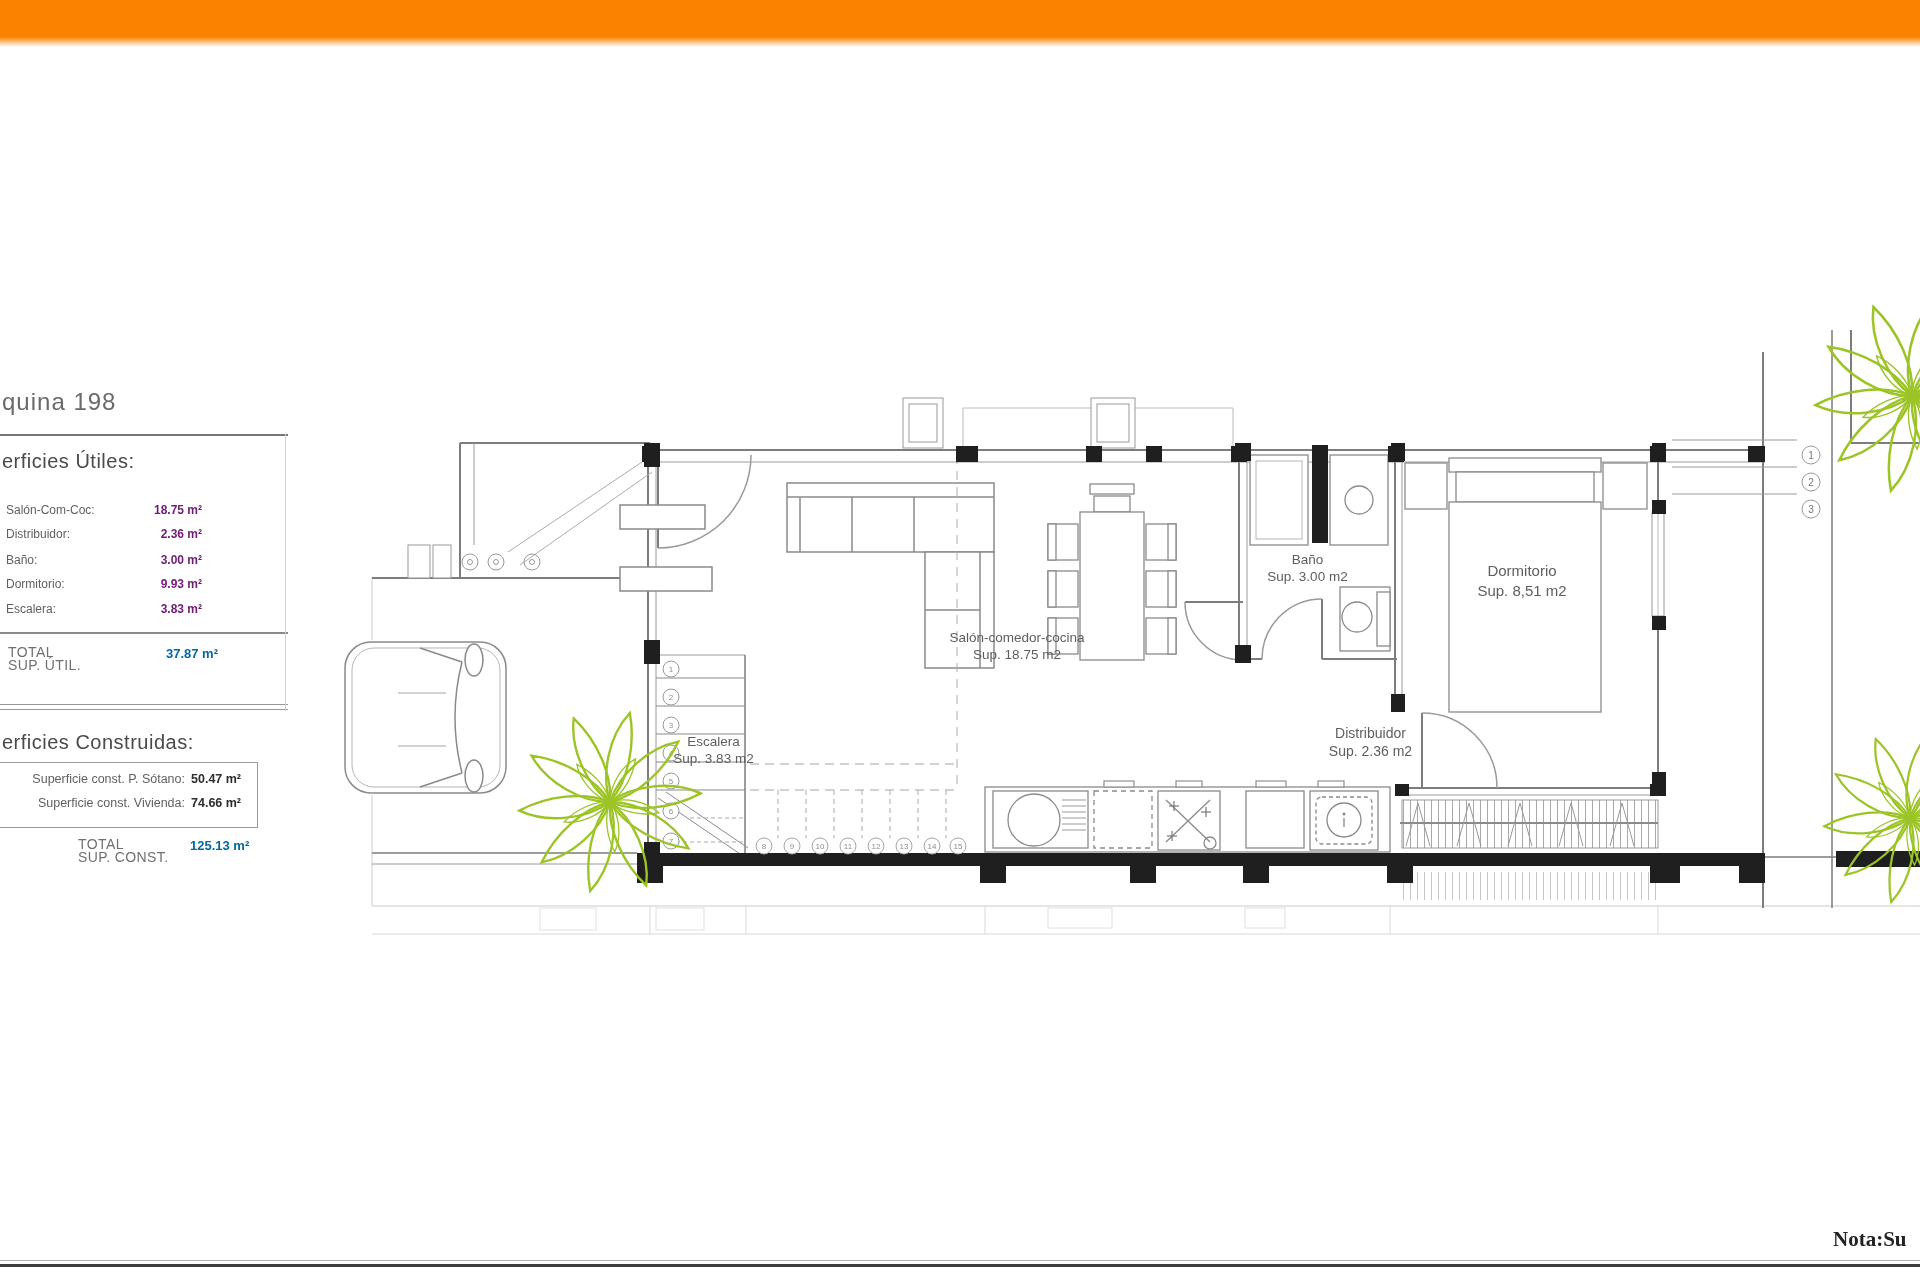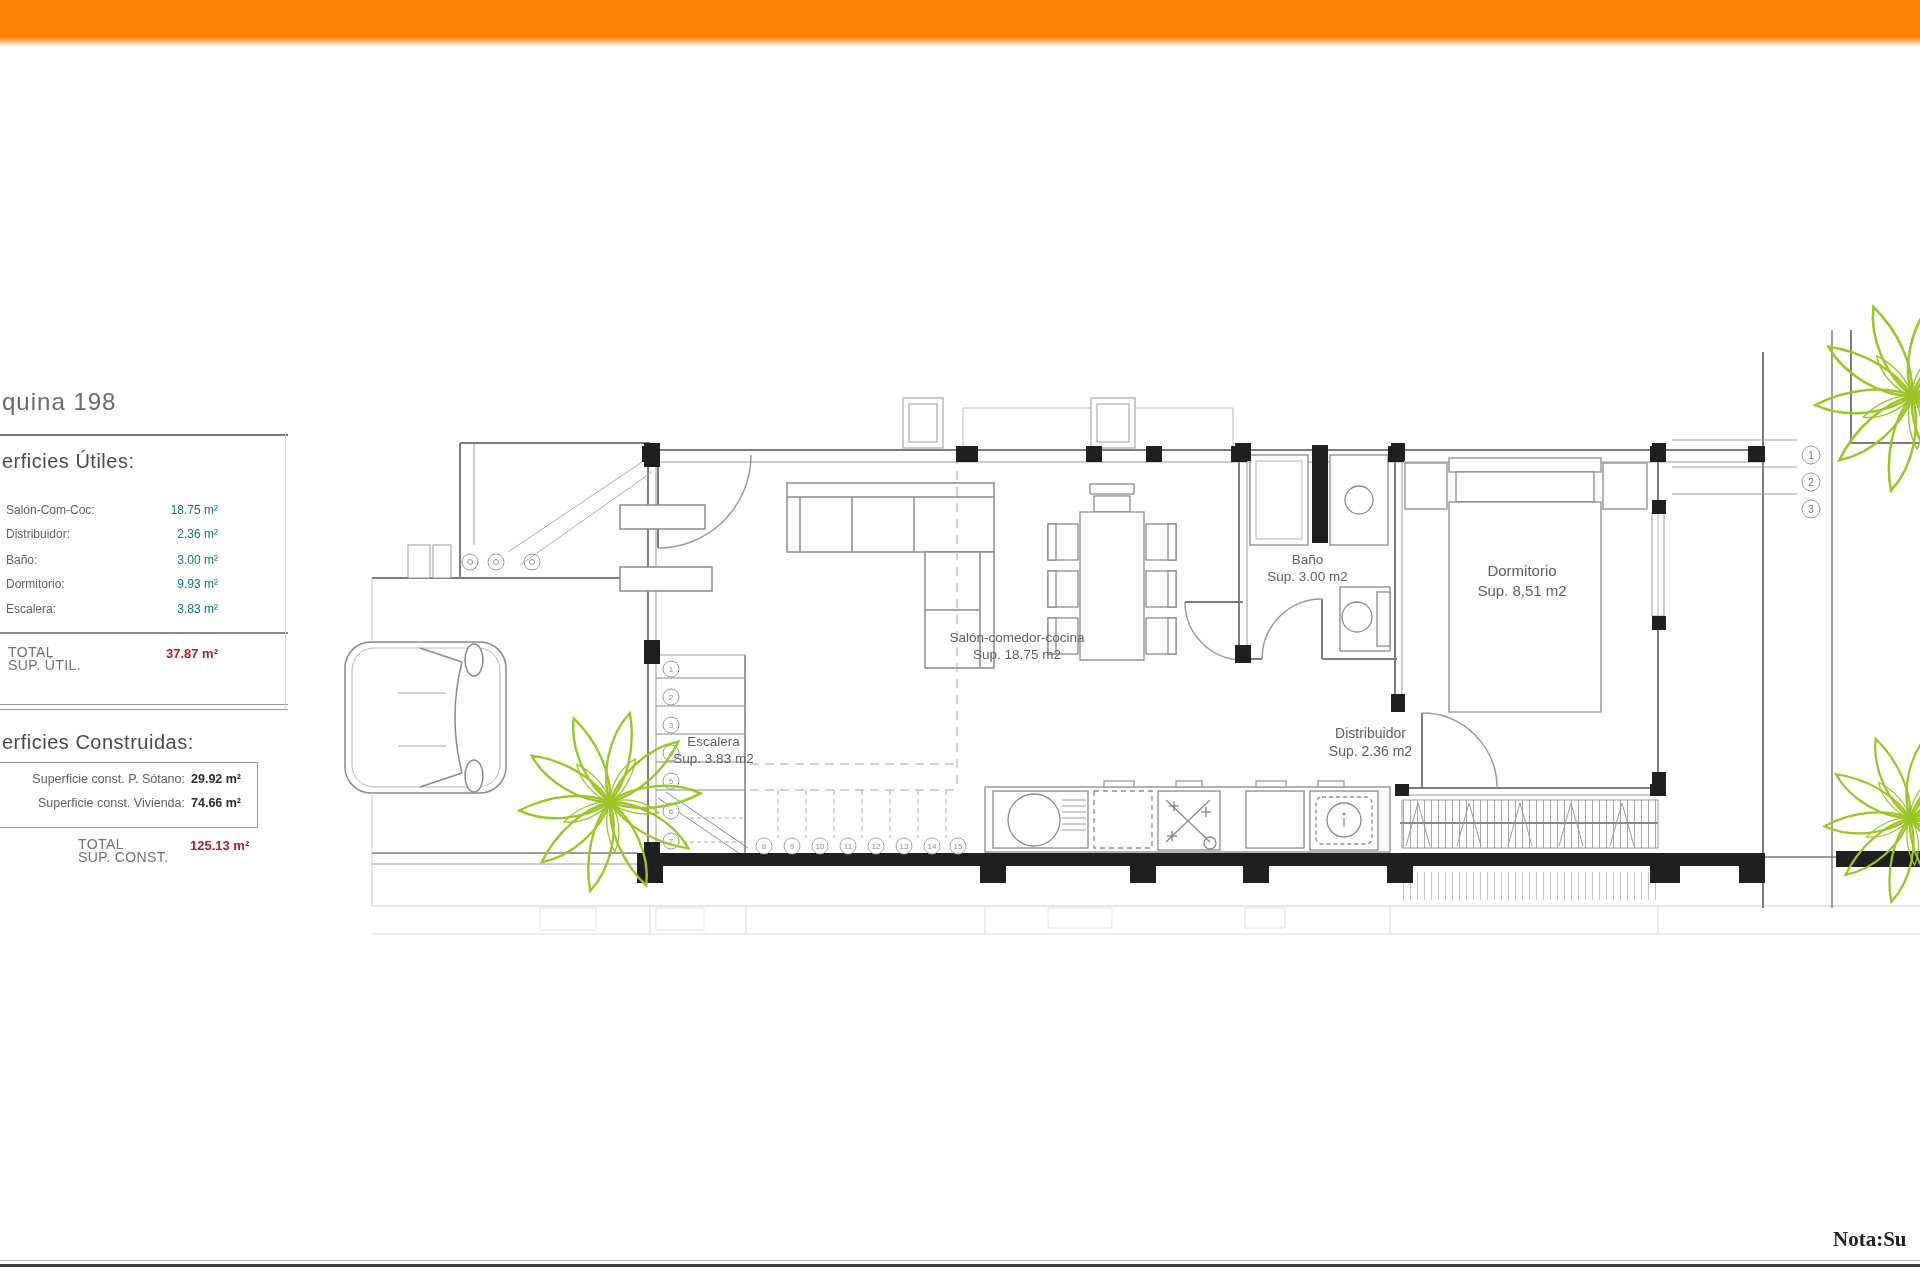--- a/index.html
+++ b/index.html
@@ -7,24 +7,24 @@
     font-family:"Liberation Sans",sans-serif}
   .abs{position:absolute}
   #orange-bar{left:0;top:0;width:1920px;height:48px;
     background:linear-gradient(to bottom,#FB8200 0,#FB8200 37px,rgba(251,130,0,0) 47px)}
   
   #project-name{left:2px;top:388px;font-size:24px;color:#6a6a6a;letter-spacing:1px}
   .hline{background:#777;height:2px}
   #ut-topline{left:0;top:434px;width:288px}
   #ut-head{left:2px;top:450px;font-size:20px;color:#4a4a4a;letter-spacing:.5px}
   .urow{left:6px;width:212px;height:20px;font-size:12px;color:#5f5f5f}
-  .urow .val{position:absolute;right:0;top:0;font-weight:normal;color:#0f766e}
+  .urow .val{position:absolute;right:16px;top:0;font-weight:bold;color:#701a75}
   #ut-sep{left:0;top:632px;width:288px;background:#8a8a8a}
   .tot-sm{font-size:14px;color:#707070;letter-spacing:.4px}
-  .tot-val{font-weight:bold;font-size:13px;color:#b91c1c}
+  .tot-val{font-weight:bold;font-size:13px;color:#0369a1}
   #dbl1{left:0;top:704px;width:288px;height:1px;background:#999}
   #dbl2{left:0;top:709px;width:288px;height:1px;background:#999}
   #co-head{left:2px;top:731px;font-size:20px;color:#4a4a4a;letter-spacing:.5px}
   #co-box{left:-12px;top:762px;width:270px;height:66px;border:1px solid #9b9b9b}
   .crow-l{left:0;width:196px;text-align:right;font-size:12.5px;color:#5f5f5f}
   .crow-v{left:202px;width:70px;font-size:12.5px;font-weight:bold;color:#2d2d2d}
   #panel-vline{left:285px;top:434px;width:1px;height:277px;background:#cfcfcf}
   
   .plan-label{position:absolute;text-align:center;color:#5e5e5e;
     font-size:13.5px;line-height:17px}
@@ -448,21 +448,21 @@
   <div class="abs tot-sm" style="left:8px;top:657px">SUP. ÚTIL.</div>
   <div class="abs tot-val" style="left:120px;top:646px;width:98px;text-align:right">37.87 m²</div>
 
   <div class="abs" id="dbl1"></div>
   <div class="abs" id="dbl2"></div>
   <div class="abs" id="panel-vline"></div>
 
   <div class="abs" id="co-head">erficies Construidas:</div>
   <div class="abs" id="co-box">
     <div class="abs crow-l" style="top:9px">Superficie const. P. Sótano:</div>
-    <div class="abs crow-v" style="top:9px">29.92 m²</div>
+    <div class="abs crow-v" style="top:9px">50.47 m²</div>
     <div class="abs crow-l" style="top:33px">Superficie const. Vivienda:</div>
     <div class="abs crow-v" style="top:33px">74.66 m²</div>
   </div>
   <div class="abs tot-sm" style="left:78px;top:836px">TOTAL</div>
   <div class="abs tot-sm" style="left:78px;top:849px">SUP. CONST.</div>
   <div class="abs tot-val" style="left:190px;top:838px">125.13 m²</div>
 </div>
 
 <div class="abs" id="note">Nota:Su</div>
 <div class="abs" id="foot-a"></div>

